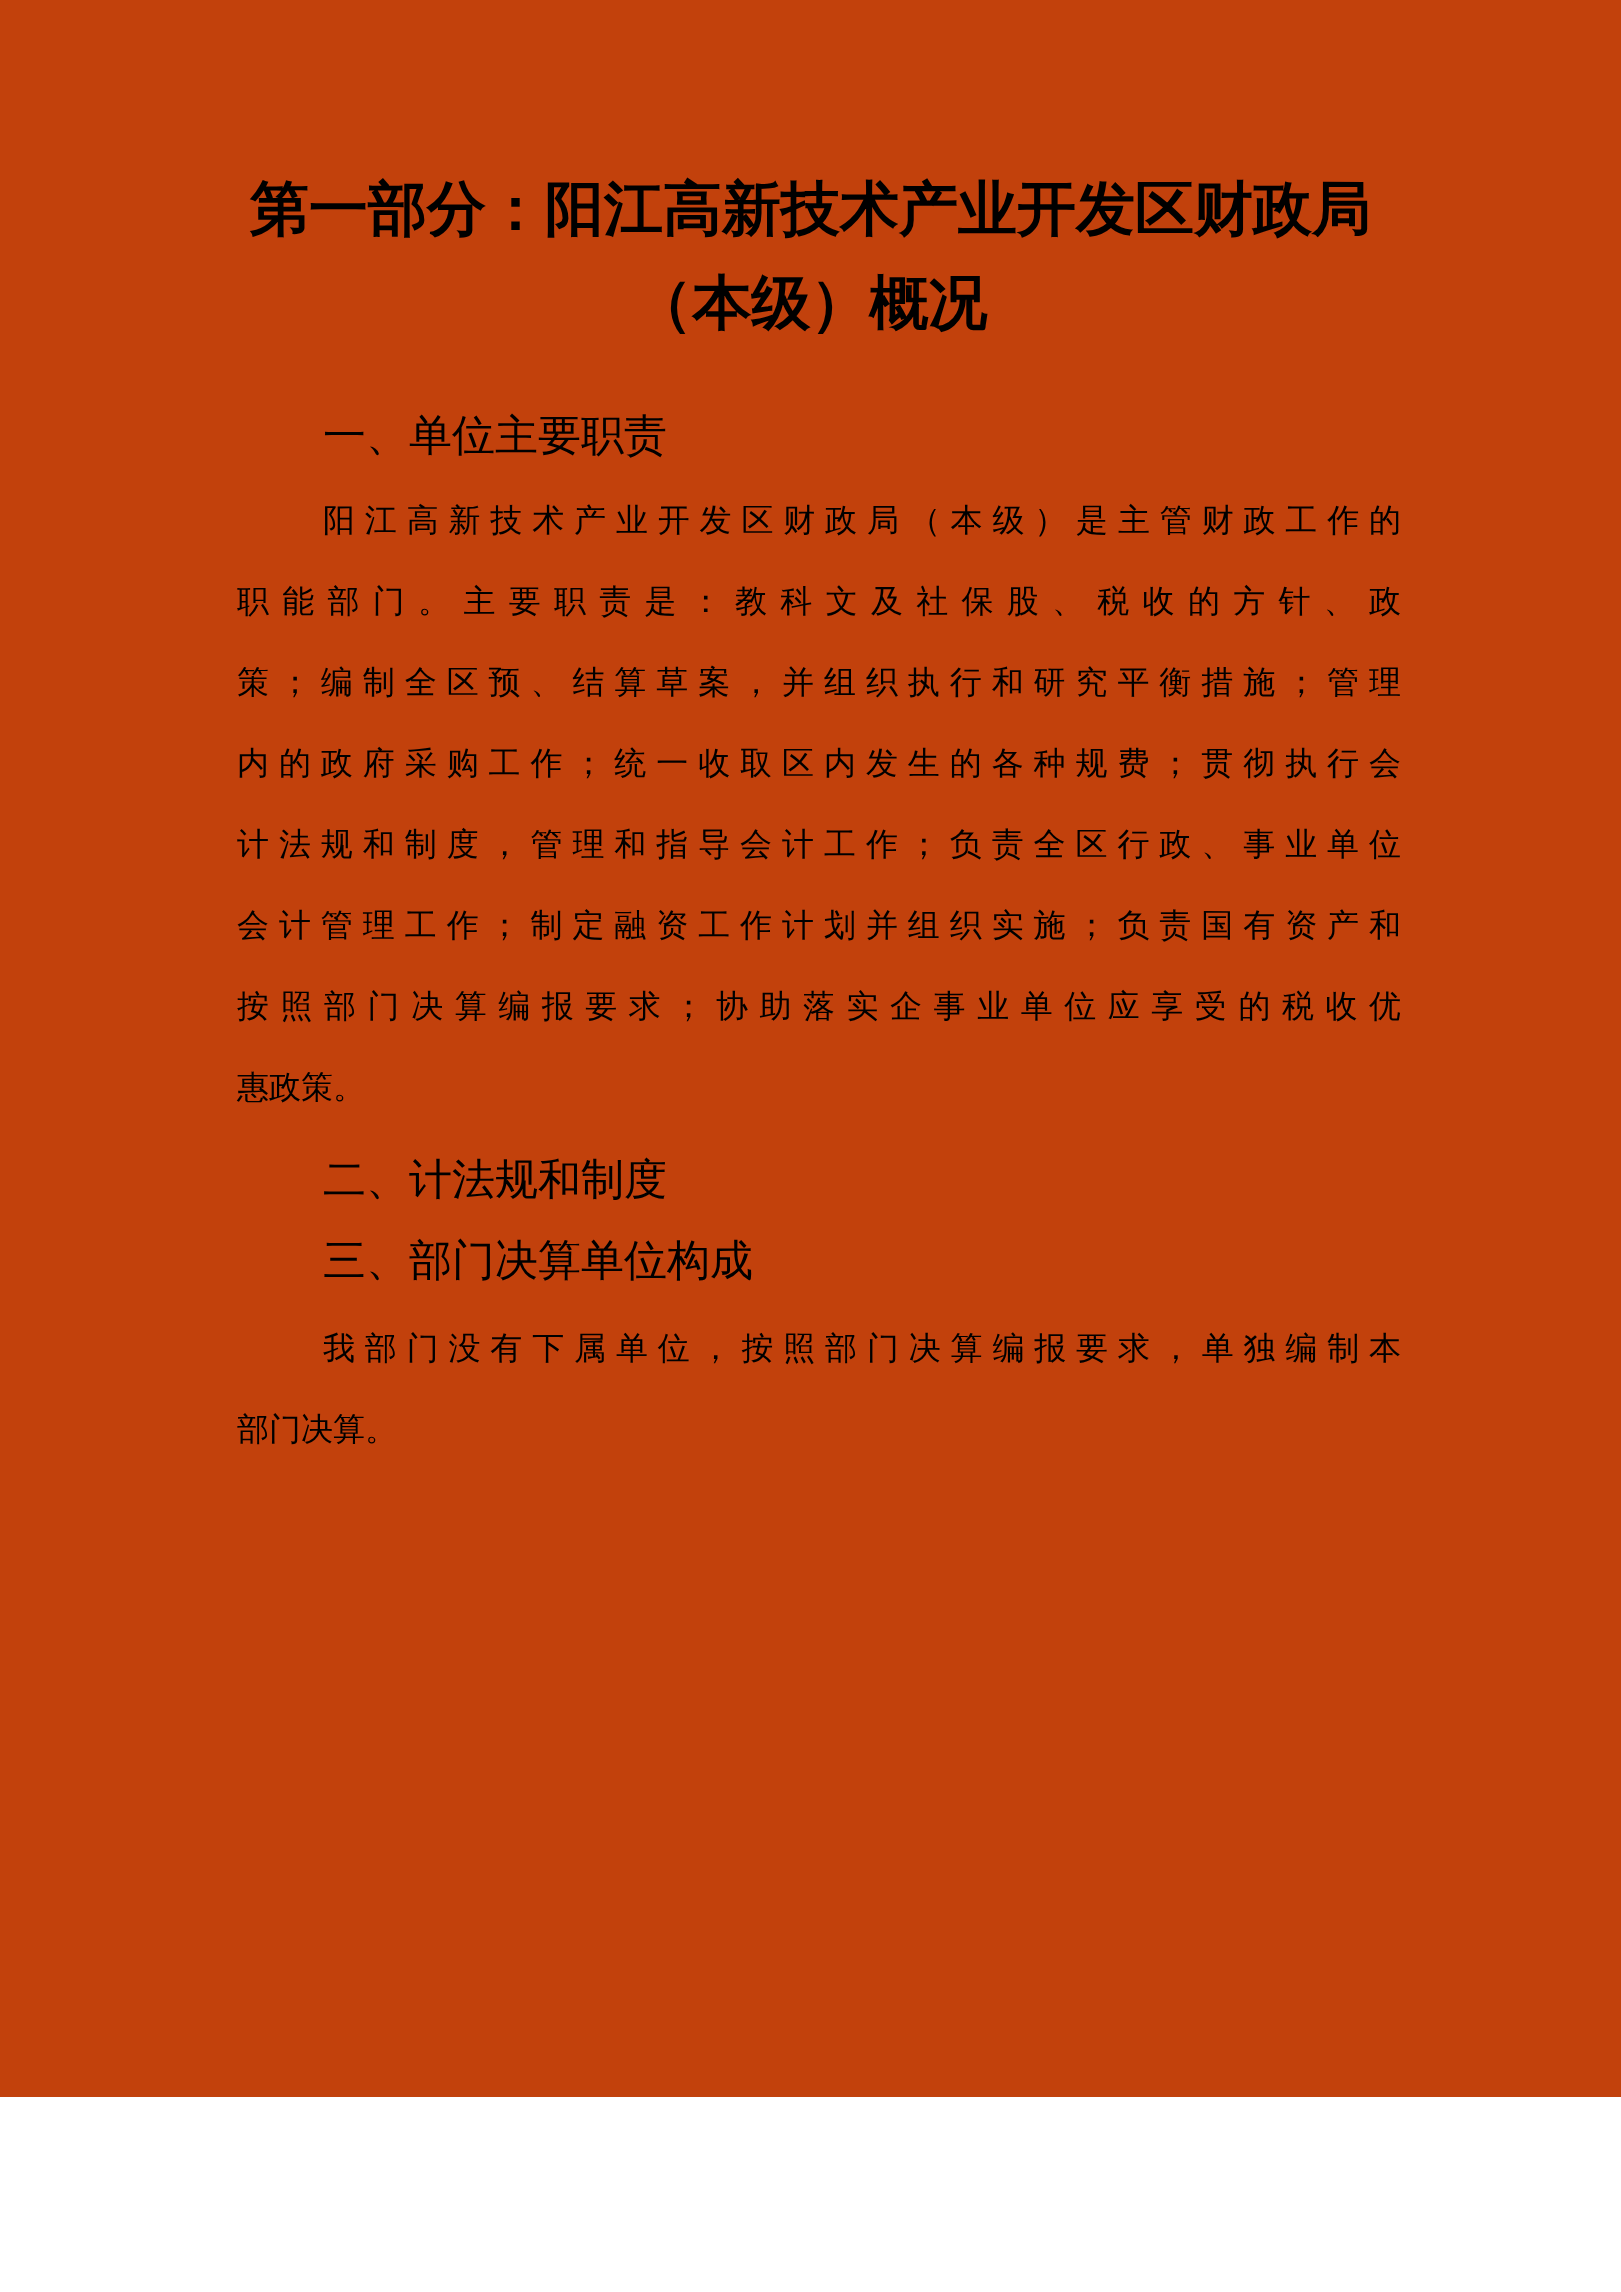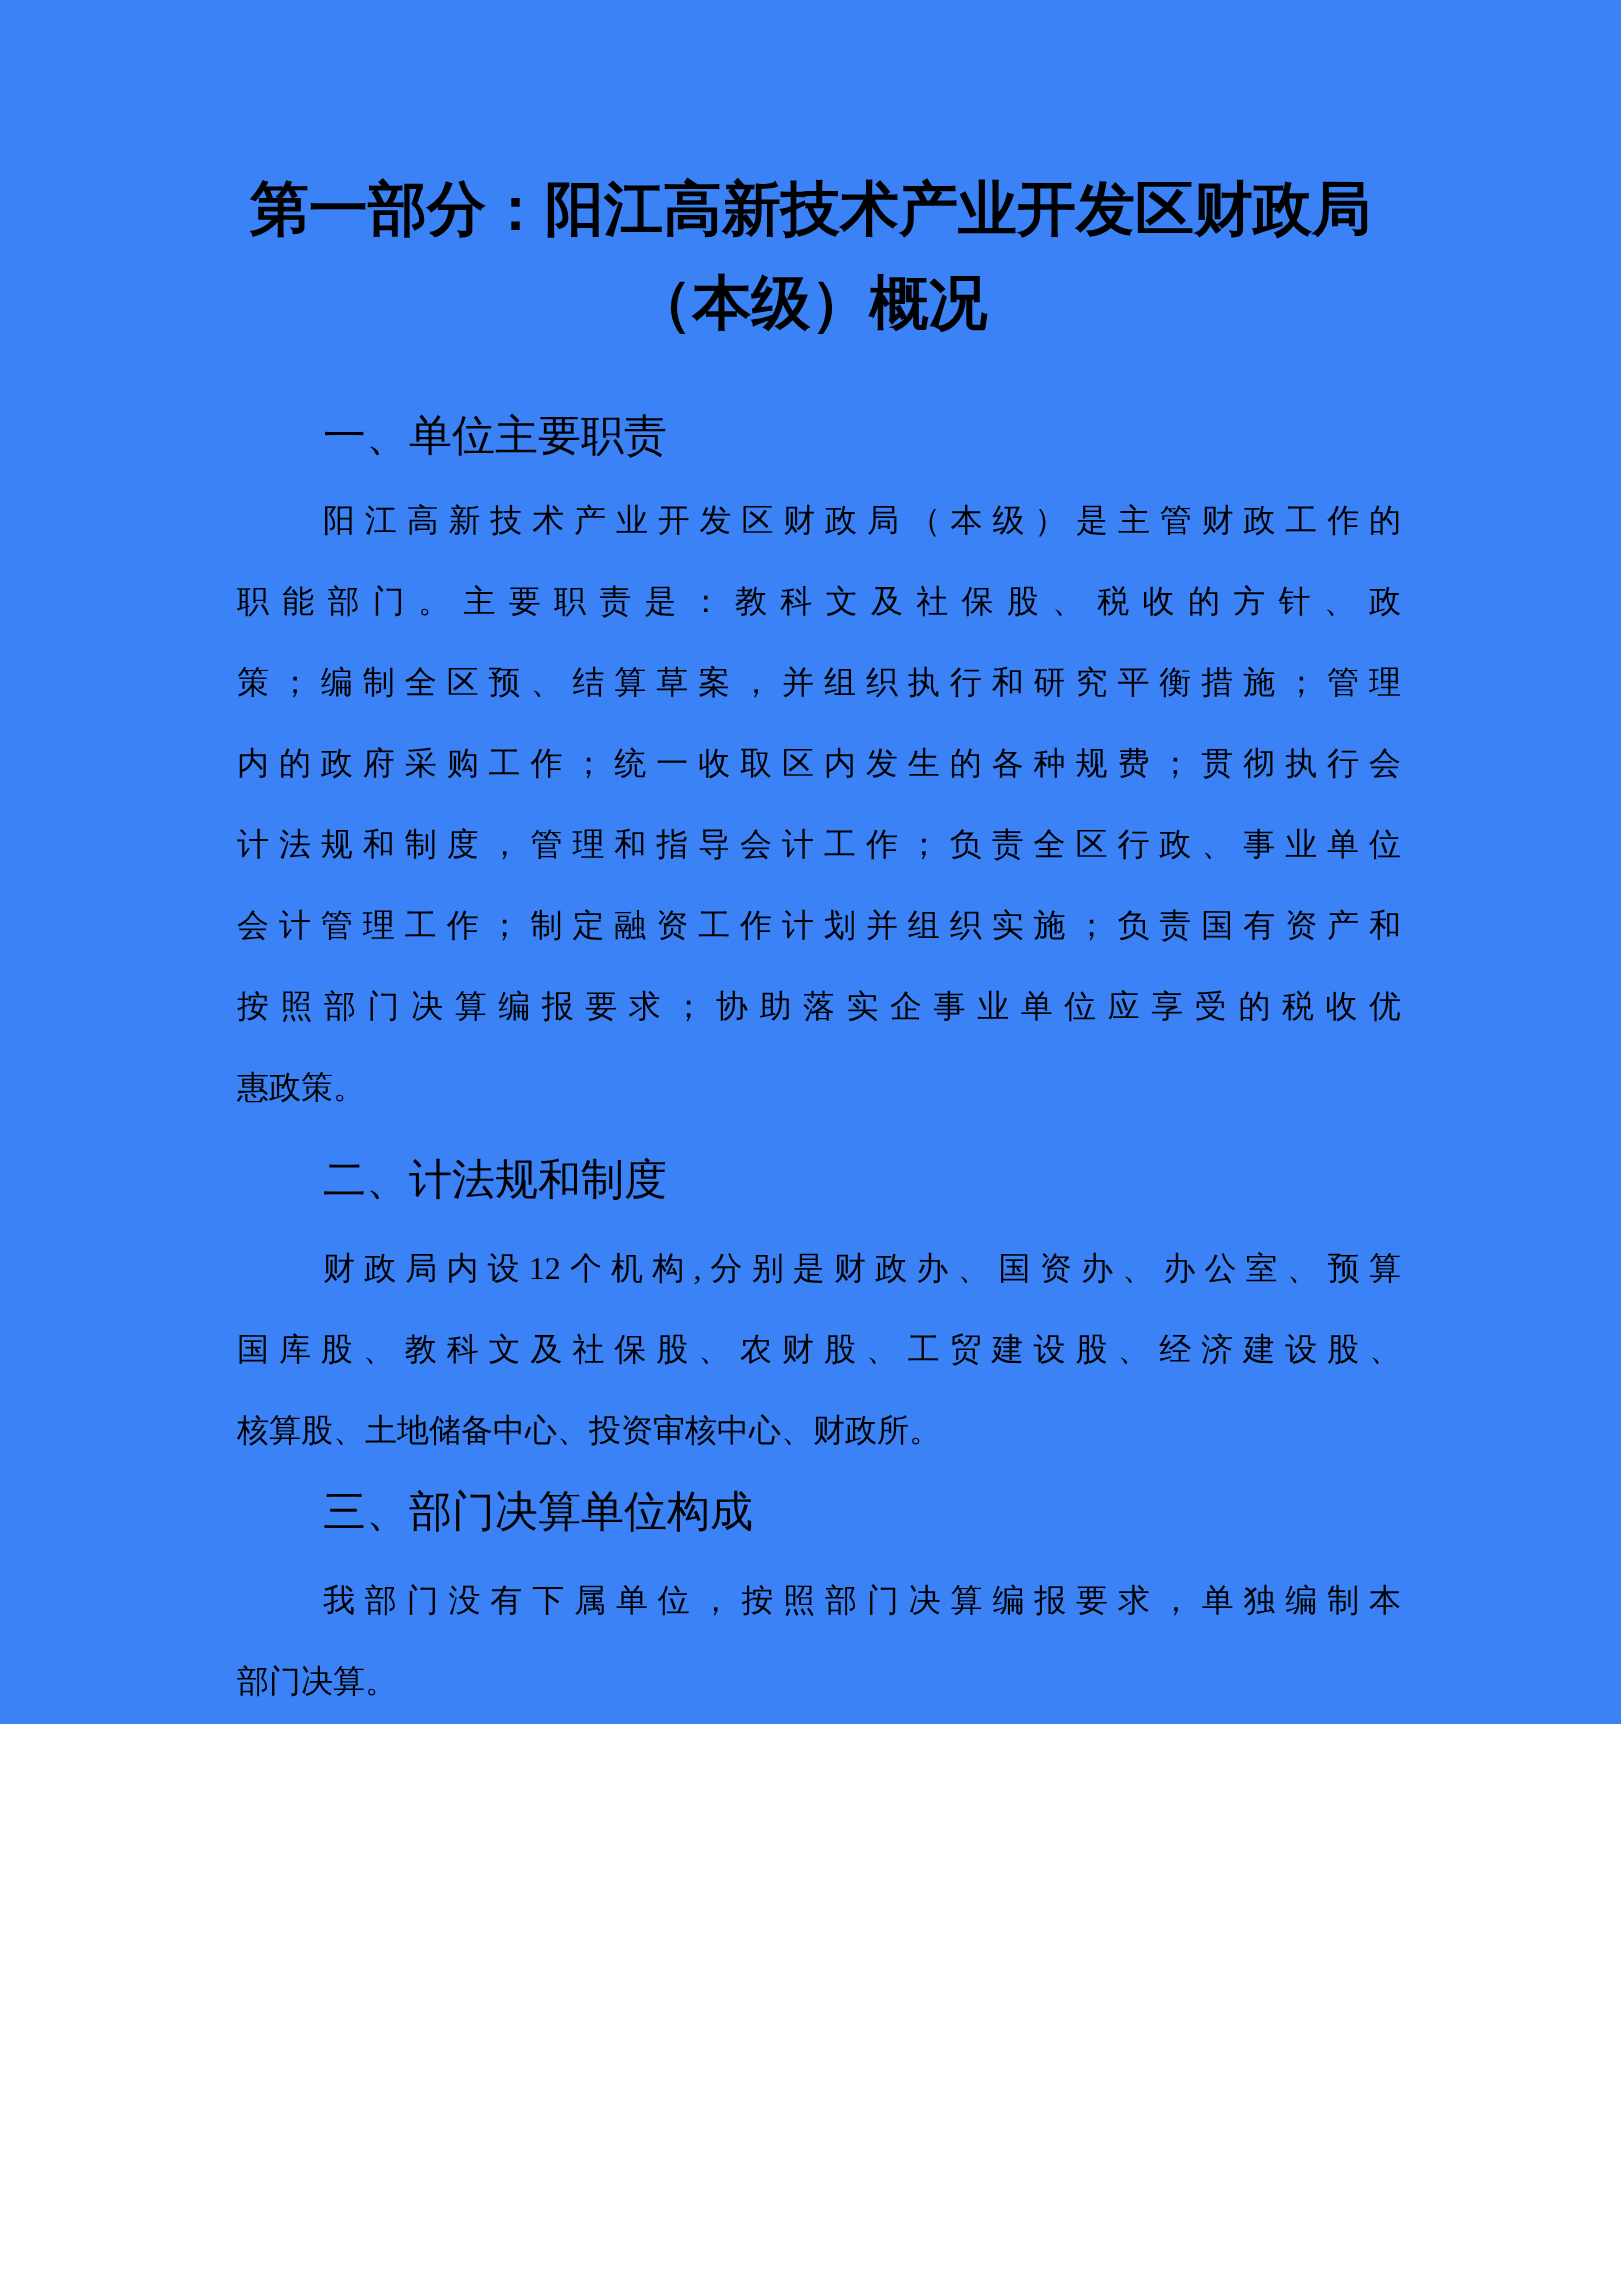--- a/index.html
+++ b/index.html
@@ -3,22 +3,22 @@
 <meta charset="utf-8">
 <style>
   html, body {
     margin: 0;
     padding: 0;
     background: #ffffff;
   }
   .page {
     position: relative;
     width: 1621px;
-    height: 1724px;
-    background: #3b82f6;
+    height: 2097px;
+    background: #c2410c;
     color: #000000;
     overflow: hidden;
     font-family: "Liberation Serif", serif;
   }
   .doc-title {
     margin: 162px 108px 0 108px;
     text-align: center;
     font-family: "Liberation Sans", sans-serif;
     font-weight: bold;
     font-size: 59px;
@@ -86,25 +86,20 @@
       <div class="line">职能部门。主要职责是：教科文及社保股、税收的方针、政</div>
       <div class="line">策；编制全区预、结算草案，并组织执行和研究平衡措施；管理</div>
       <div class="line">内的政府采购工作；统一收取区内发生的各种规费；贯彻执行会</div>
       <div class="line">计法规和制度，管理和指导会计工作；负责全区行政、事业单位</div>
       <div class="line">会计管理工作；制定融资工作计划并组织实施；负责国有资产和</div>
       <div class="line">按照部门决算编报要求；协助落实企事业单位应享受的税收优</div>
       <div class="line last">惠政策。</div>
     </div>
 
     <h2 class="section-heading h2">二、计法规和制度</h2>
-    <div class="para p2">
-      <div class="line first">财政局内设12个机构,分别是财政办、国资办、办公室、预算</div>
-      <div class="line">国库股、教科文及社保股、农财股、工贸建设股、经济建设股、</div>
-      <div class="line last">核算股、土地储备中心、投资审核中心、财政所。</div>
-    </div>
 
     <h2 class="section-heading h3">三、部门决算单位构成</h2>
     <div class="para p3">
       <div class="line first">我部门没有下属单位，按照部门决算编报要求，单独编制本</div>
       <div class="line last">部门决算。</div>
     </div>
 
   </div>
 
   <div class="page-number">- 1 -</div>

